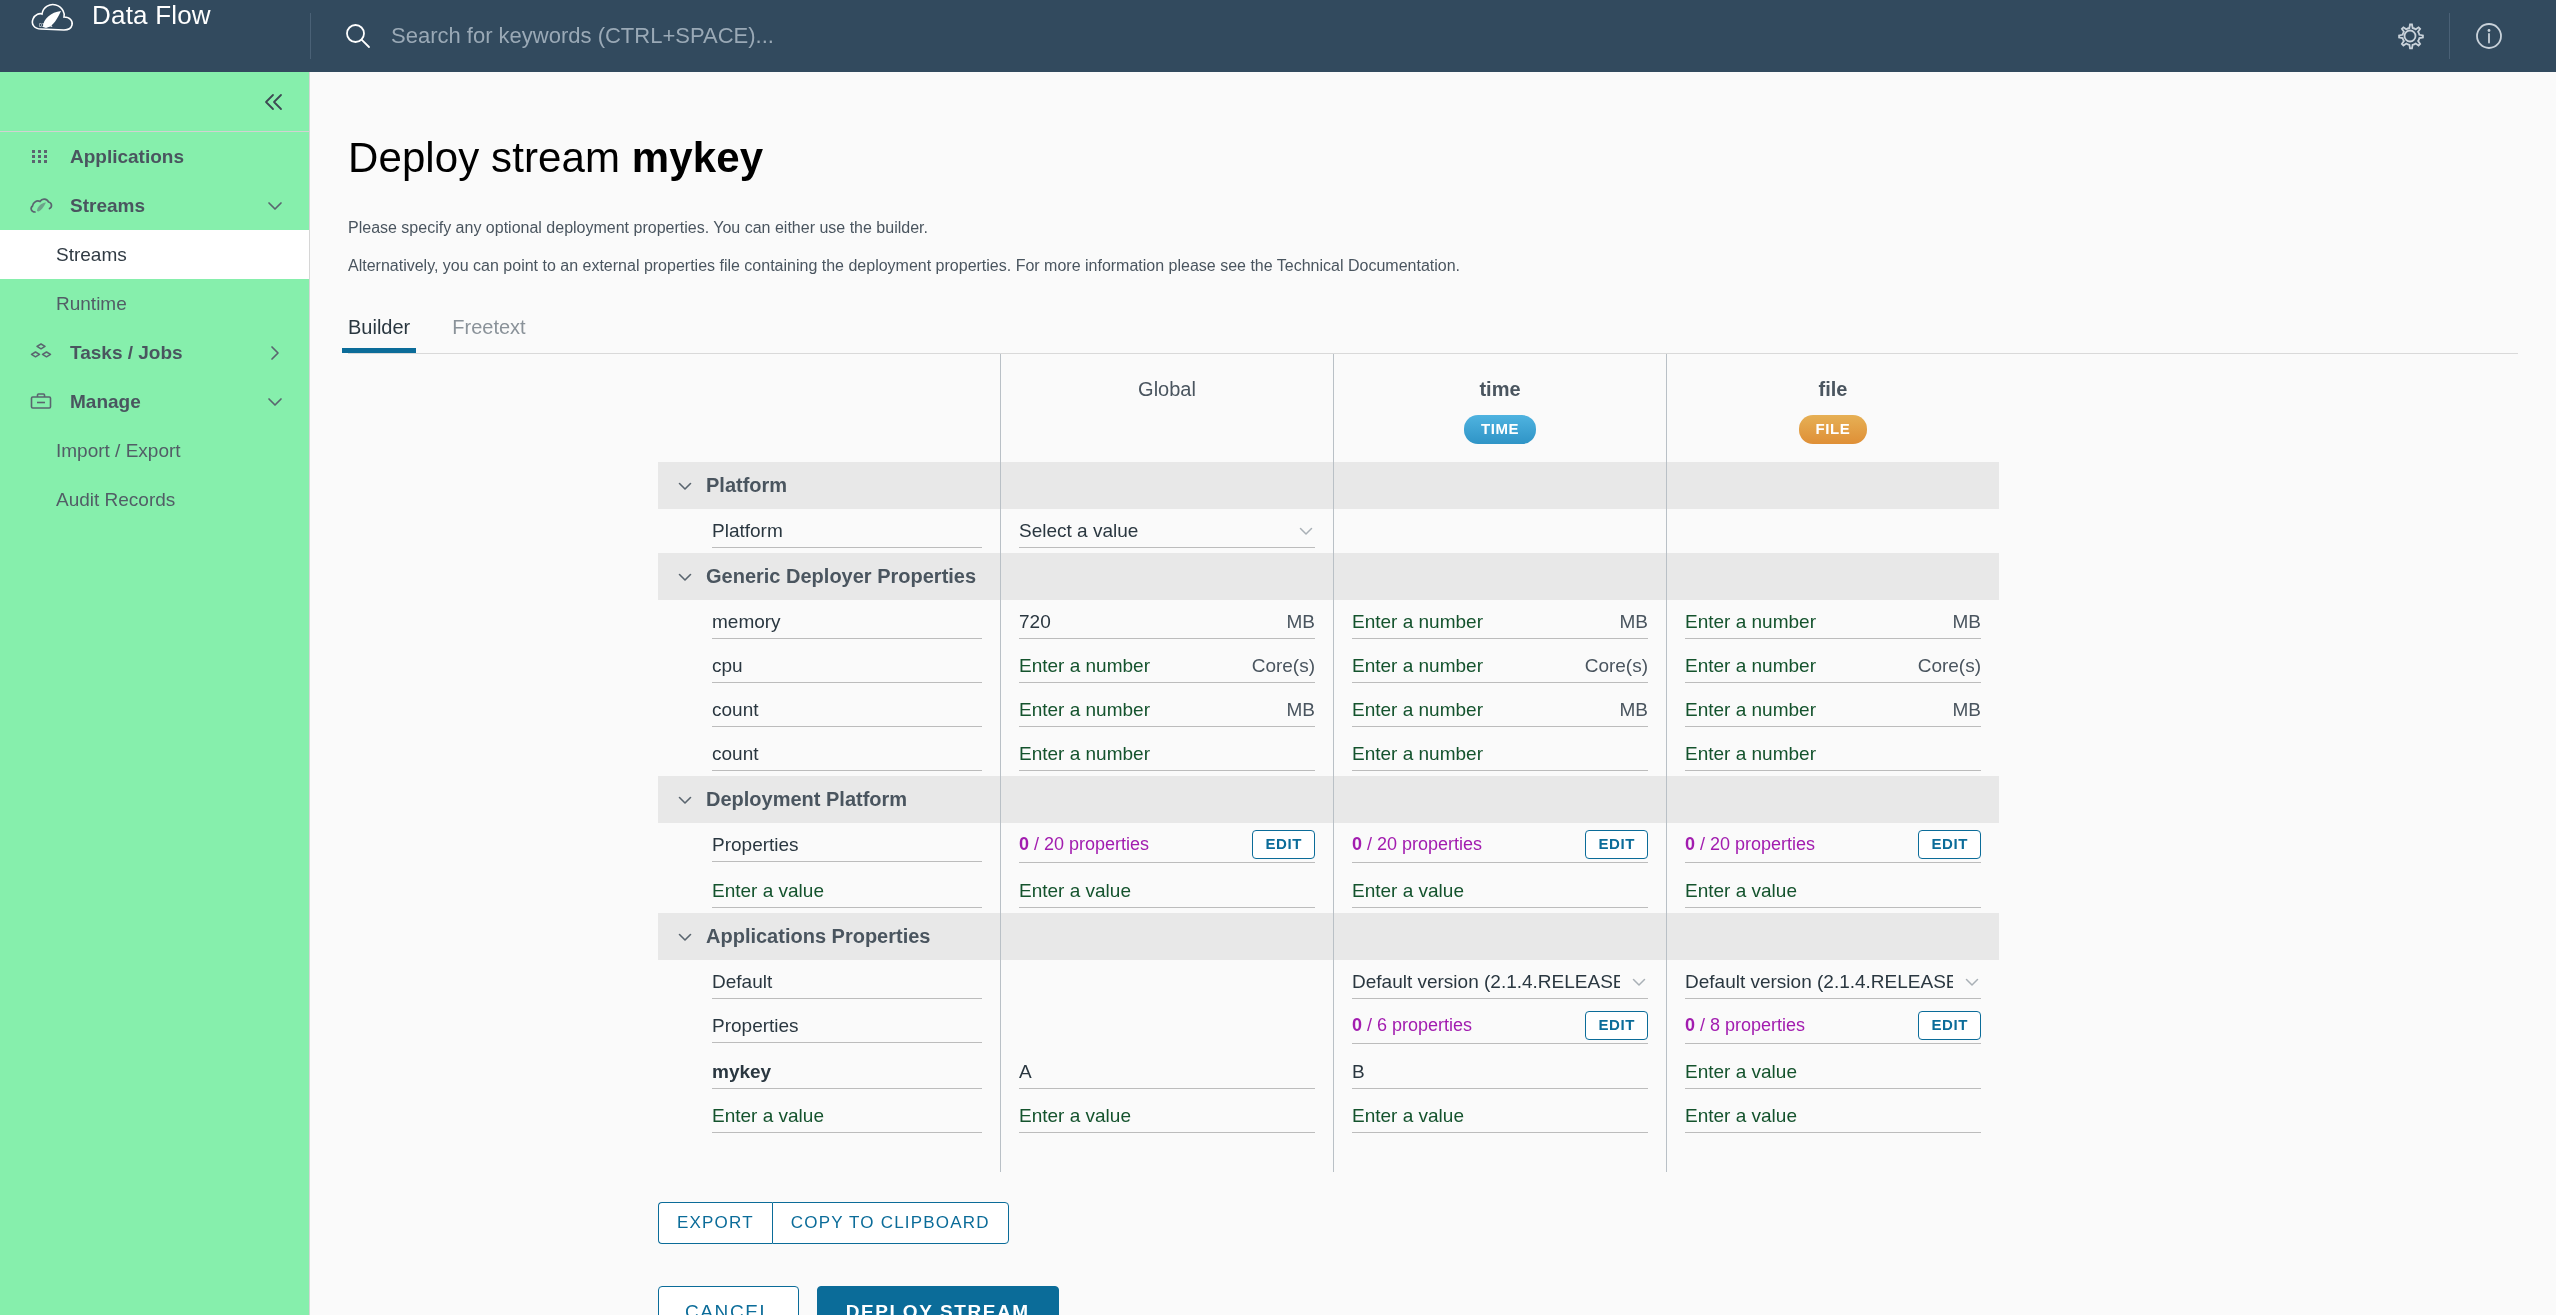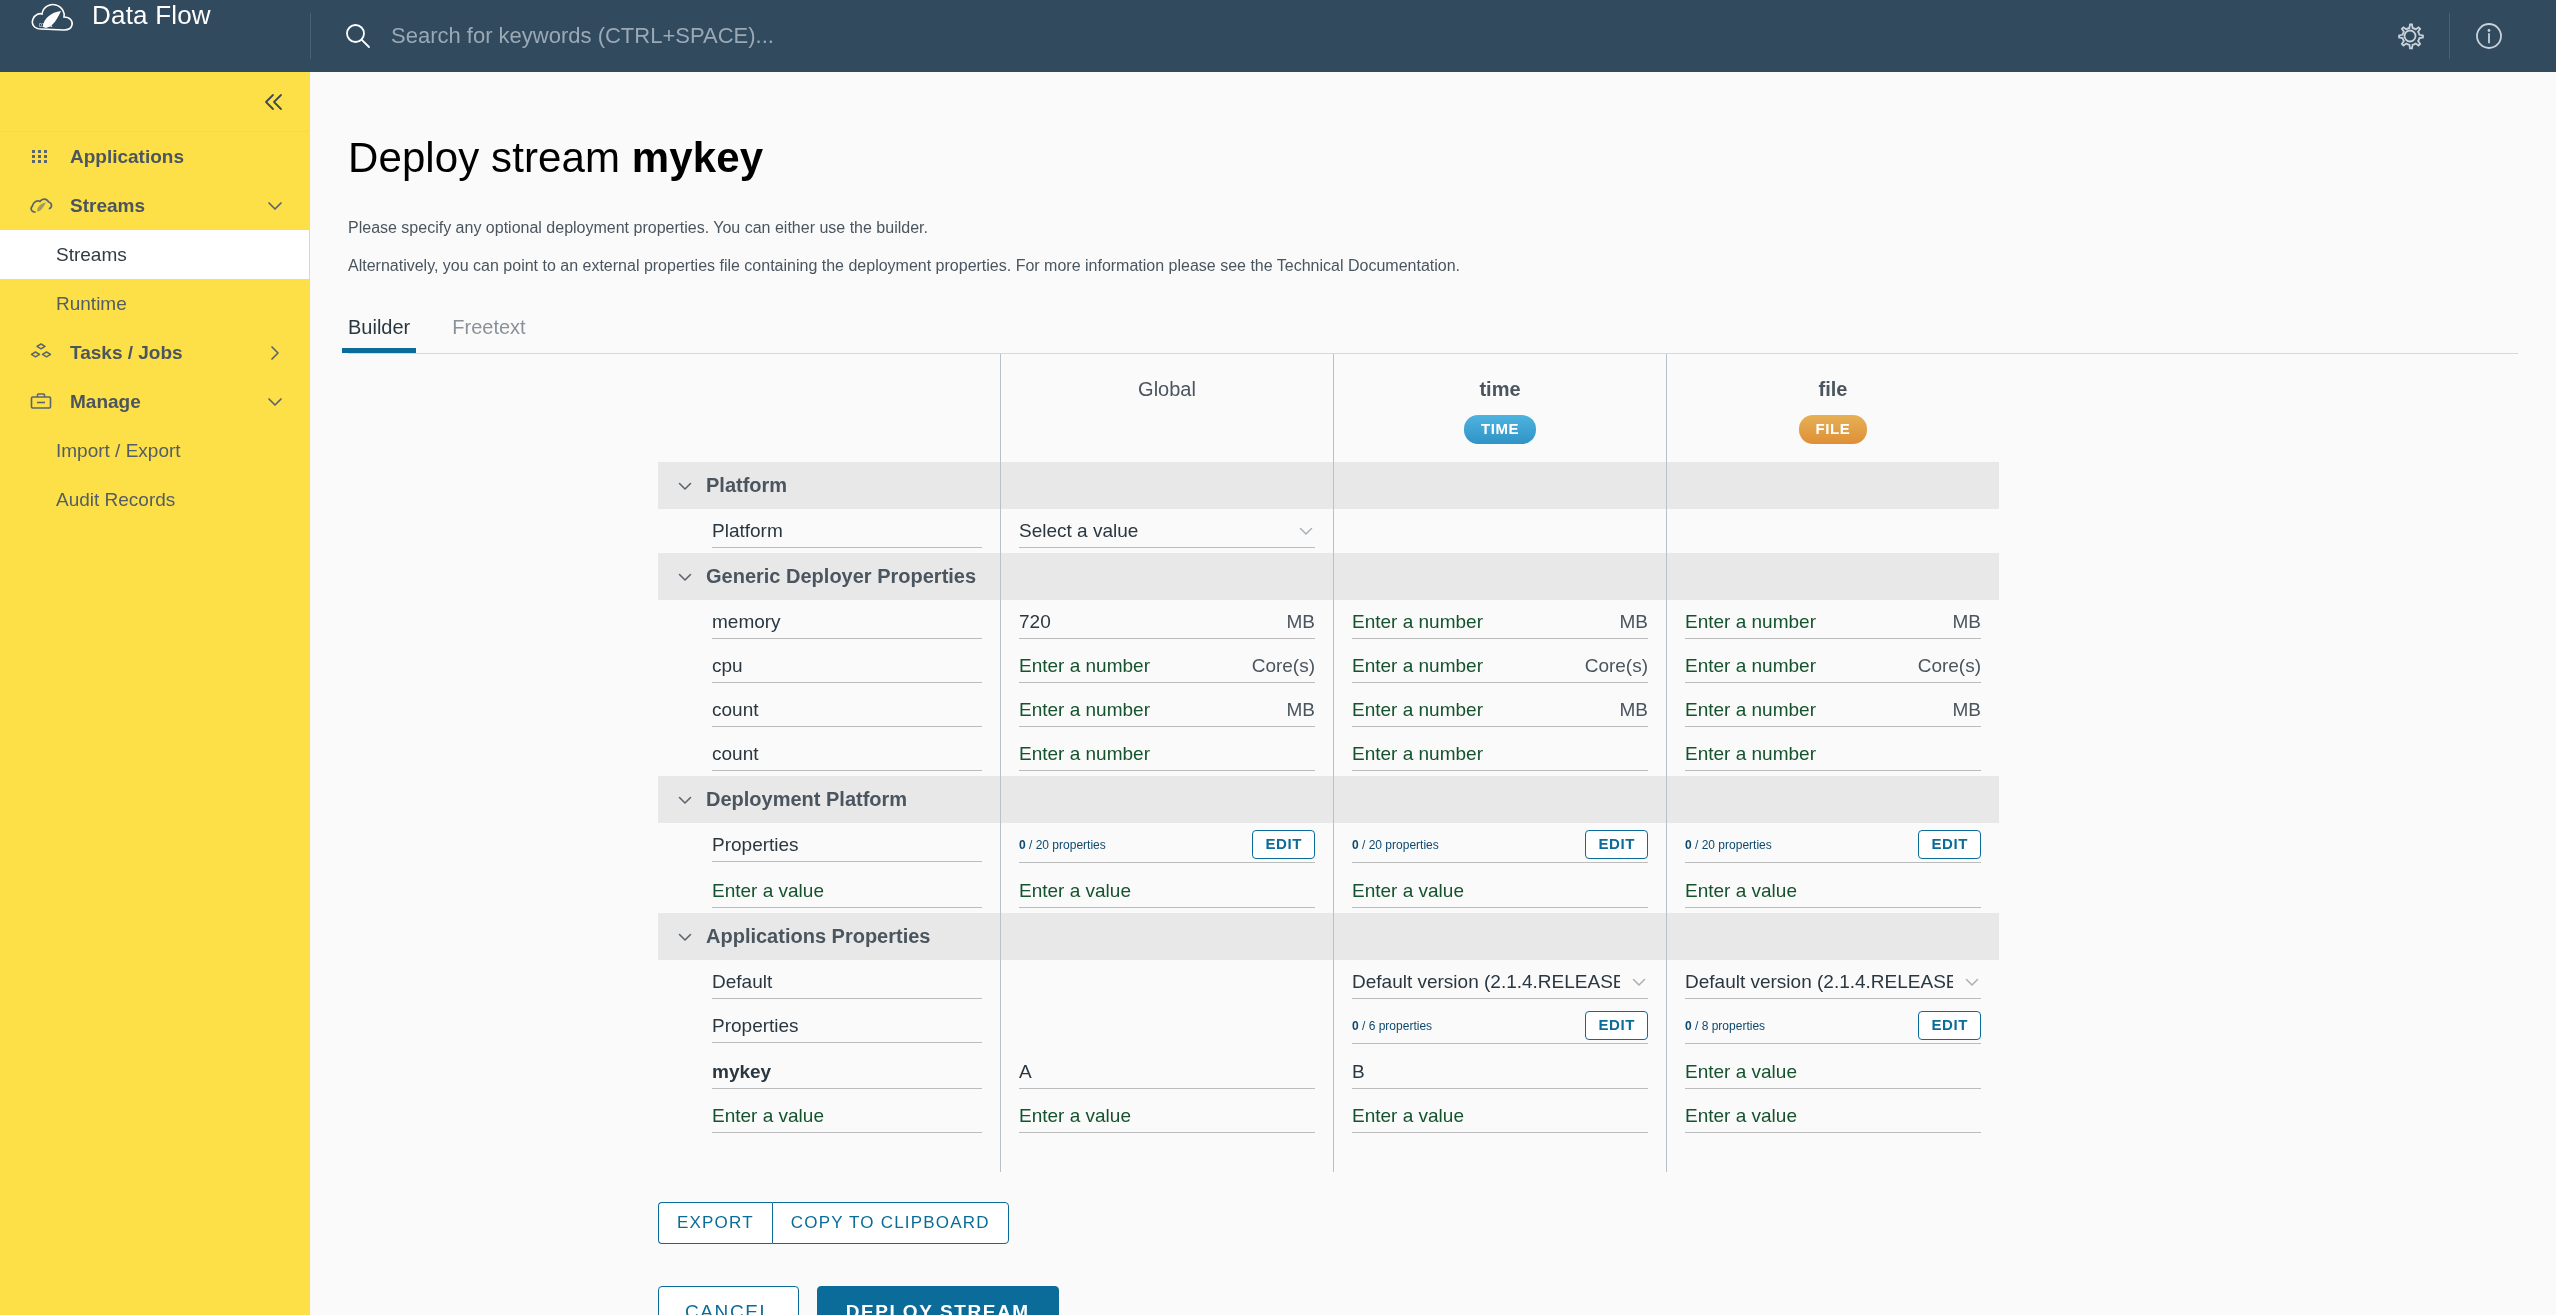--- a/index.html
+++ b/index.html
@@ -32,21 +32,21 @@
     color:#e9edf1; font-size:22px; font-family:"Liberation Sans", sans-serif;
     width:800px;
   }
   .search-input::placeholder { color:#9aa9b6; }
   .topbar-actions { display:flex; align-items:center; height:72px; padding-right:28px; }
   .ticon { width:46px; height:46px; margin:0 16px; cursor:pointer; }
 
   
   .sidebar {
     position:absolute; top:72px; left:0; width:310px; height:1243px;
-    background:#fde047; border-right:1px solid #d6d6d6;
+    background:#86efac; border-right:1px solid #d6d6d6;
   }
   .collapse-row { height:59px; display:flex; align-items:center; justify-content:flex-end; padding-right:22px; }
   .collapse-icon { width:26px; height:26px; cursor:pointer; }
   .side-divider { height:1px; background:#d2d2d2; margin:0; }
   .nav-item {
     height:49px; display:flex; align-items:center; padding-left:28px; padding-right:24px;
     cursor:pointer; color:#4a555f;
   }
   .nav-item .ni-icon { width:26px; height:26px; flex:none; margin-right:16px; }
   .nav-item .ni-label { font-size:19px; font-weight:700; flex:1; }
@@ -113,21 +113,21 @@
   .fld .txt.ph { color:#14532d; }
   .fld .txt.bold { font-weight:700; }
   .fld .unit { font-size:19px; color:#4a555f; padding-left:8px; }
   .fld .caret { width:18px; height:18px; margin-left:10px; flex:none; }
 
   .prop-row .cell { height:46px; }
   .prop-fld {
     position:absolute; left:18px; right:18px; top:4px; height:36px;
     border-bottom:1px solid #bcbcbc; display:flex; align-items:center;
   }
-  .prop-fld .ptxt { font-size:12px; color:#0c4a6e; flex:1; }
+  .prop-fld .ptxt { font-size:18px; color:#a21caf; flex:1; }
   .prop-fld .ptxt .zero { font-weight:700; }
   .edit-btn {
     border:1px solid #0b6c99; color:#0b6c99; background:#fff;
     font-size:15px; font-weight:700; letter-spacing:.6px;
     padding:5px 12px; border-radius:4px; cursor:pointer;
     font-family:"Liberation Sans", sans-serif; line-height:1.1;
   }
 
   .tail-row .cell { height:34px; }
 

